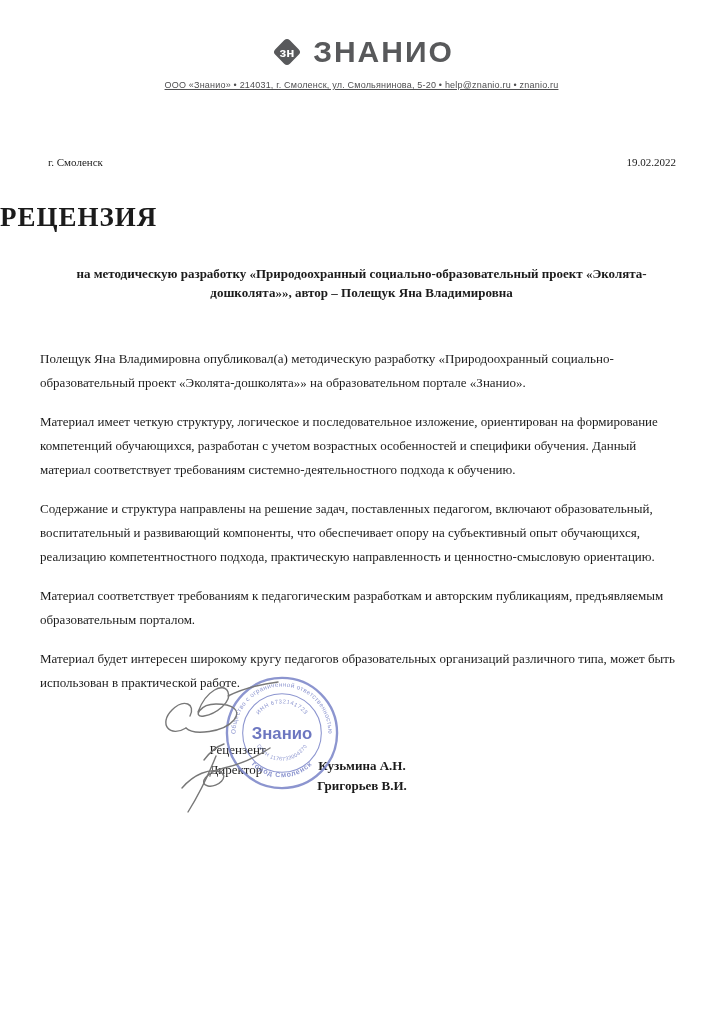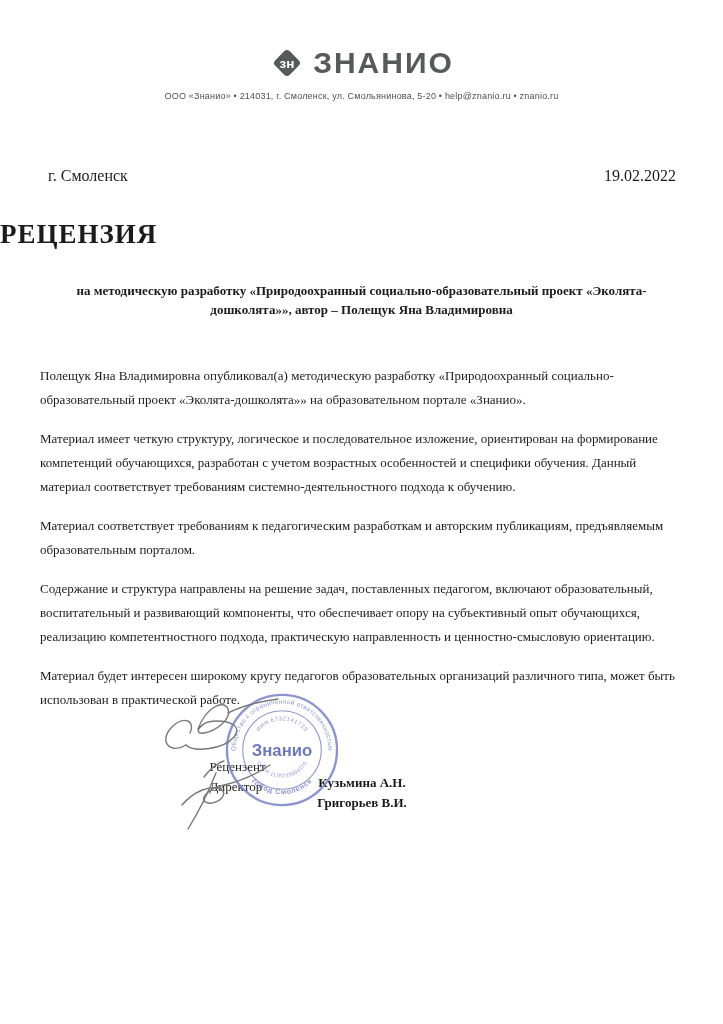--- a/index.html
+++ b/index.html
@@ -6,40 +6,40 @@
   .page{
     position:relative;
     width:723px;height:1024px;
     background:#ffffff;
     margin:0 auto;
     font-family:"Liberation Serif", serif;
     color:#1b1b1b;
     overflow:hidden;
   }
   
-  .header{padding-top:45px;text-align:center;}
+  .header{padding-top:34px;text-align:center;}
   .logo-row{
     display:flex;align-items:center;justify-content:center;gap:8px;
     font-family:"Liberation Sans", sans-serif;
   }
   .logo-mark{width:36px;height:36px;display:inline-block;}
   .logo-text{
     font-size:30px;font-weight:bold;letter-spacing:2px;color:#58595b;
   }
   .contact-line{
     margin-top:10px;
     font-family:"Liberation Sans", sans-serif;
-    font-size:9px;color:#4f4f51;letter-spacing:.2px;
+    font-size:9px;color:#4f4f51;letter-spacing:.2px;text-decoration:underline;
   }
   
   .meta-row{
     display:flex;justify-content:space-between;
     padding:0 47px 0 48px;
     margin-top:66px;
-    font-size:16px;
+    font-size:11px;
   }
   
   .doc-title{
     margin-top:34px;
     font-size:27px;font-weight:bold;letter-spacing:1px;
   }
   .doc-subtitle{
     margin:32px auto 0;max-width:580px;text-align:center;
     font-size:13px;font-weight:bold;line-height:1.45;
   }
@@ -88,22 +88,22 @@
     <span>г. Смоленск</span>
     <span>19.02.2022</span>
   </div>
 
   <div class="doc-title">РЕЦЕНЗИЯ</div>
   <div class="doc-subtitle">на методическую разработку «Природоохранный социально-образовательный проект «Эколята-дошколята»», автор – Полещук Яна Владимировна</div>
 
   <div class="body-text">
     <p>Полещук Яна Владимировна опубликовал(а) методическую разработку «Природоохранный социально-образовательный проект «Эколята-дошколята»» на образовательном портале «Знанио».</p>
     <p>Материал имеет четкую структуру, логическое и последовательное изложение, ориентирован на формирование компетенций обучающихся, разработан с учетом возрастных особенностей и специфики обучения. Данный материал соответствует требованиям системно-деятельностного подхода к обучению.</p>
+    <p>Содержание и структура направлены на решение задач, поставленных педагогом, включают образовательный, воспитательный и развивающий компоненты, что обеспечивает опору на субъективный опыт обучающихся, реализацию компетентностного подхода, практическую направленность и ценностно-смысловую ориентацию.</p>
     <p>Материал соответствует требованиям к педагогическим разработкам и авторским публикациям, предъявляемым образовательным порталом.</p>
-    <p>Содержание и структура направлены на решение задач, поставленных педагогом, включают образовательный, воспитательный и развивающий компоненты, что обеспечивает опору на субъективный опыт обучающихся, реализацию компетентностного подхода, практическую направленность и ценностно-смысловую ориентацию.</p>
     <p>Материал будет интересен широкому кругу педагогов образовательных организаций различного типа, может быть использован в практической работе.</p>
   </div>
 
   <div class="sign-block">
 
     <div class="stamp-wrap">
       <svg viewBox="0 0 120 120" width="118" height="118" aria-hidden="true">
         <defs>
           <path id="arc-outer-top" d="M 14 70 A 47.1 47.1 0 1 1 106 70"></path>
           <path id="arc-outer-bottom" d="M 19 76 A 43.5 43.5 0 0 0 101 76"></path>

